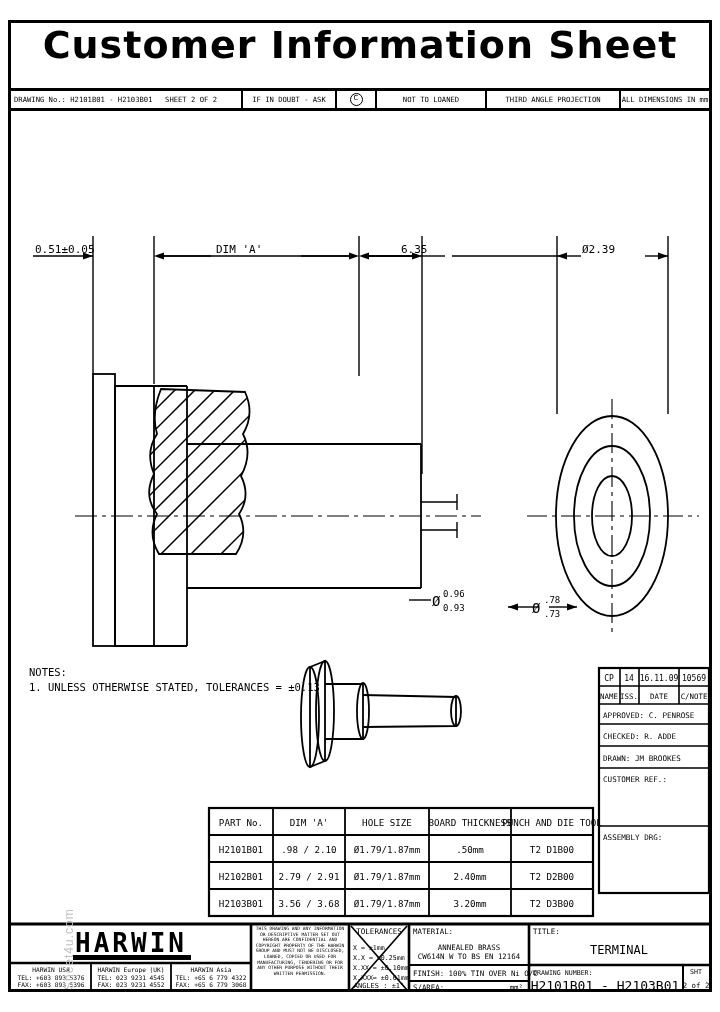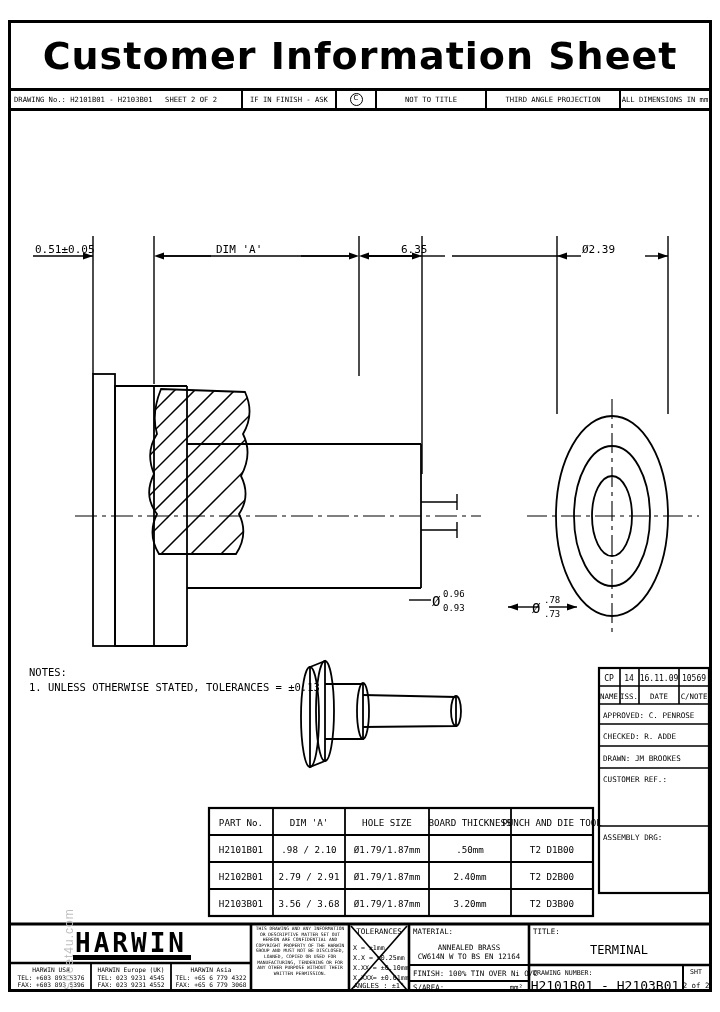--- a/index.html
+++ b/index.html
@@ -27,21 +27,21 @@
     box-sizing: border-box;
     background: #fff;
   }
   
   .title-banner {
     position: absolute;
     left: 0; top: 0; right: 0;
     height: 68px;
     border-bottom: 3px solid #000;
     box-sizing: border-box;
-    display: flex; align-items: center; justify-content: center;
+    display: flex; justify-content: center;
   }
   .title-banner .t {
     font-family: "DejaVu Sans", sans-serif;
     font-weight: bold;
     font-size: 38px;
     letter-spacing: 1px;
     white-space: nowrap;
   }
   
   .header-strip {
@@ -131,25 +131,25 @@
     <div class="title-banner">
       <div class="t">Customer  Information  Sheet</div>
     </div>
 
     <div class="header-strip">
       <div class="header-cell hc-draw">
         <span>DRAWING No.: H2101B01 - H2103B01</span>
         <span style="flex:1"></span>
         <span style="padding-right:24px">SHEET 2 OF 2</span>
       </div>
-      <div class="header-cell hc-colour">IF IN FINISH - ASK</div>
+      <div class="header-cell hc-colour">IF IN DOUBT - ASK</div>
       <div class="header-cell hc-copy">
         <span class="copyc">C</span>
       </div>
-      <div class="header-cell hc-scale">NOT TO TITLE</div>
+      <div class="header-cell hc-scale">NOT TO LOANED</div>
       <div class="header-cell hc-proj">THIRD ANGLE PROJECTION</div>
       <div class="header-cell hc-dims">ALL DIMENSIONS IN mm</div>
     </div>
 
     <div class="canvas">
       <svg width="698" height="878" viewBox="0 0 698 878">
 
         <g fill="none" stroke="#000" stroke-width="1.4">
 
           <line x1="82" y1="122" x2="82" y2="260"></line>

